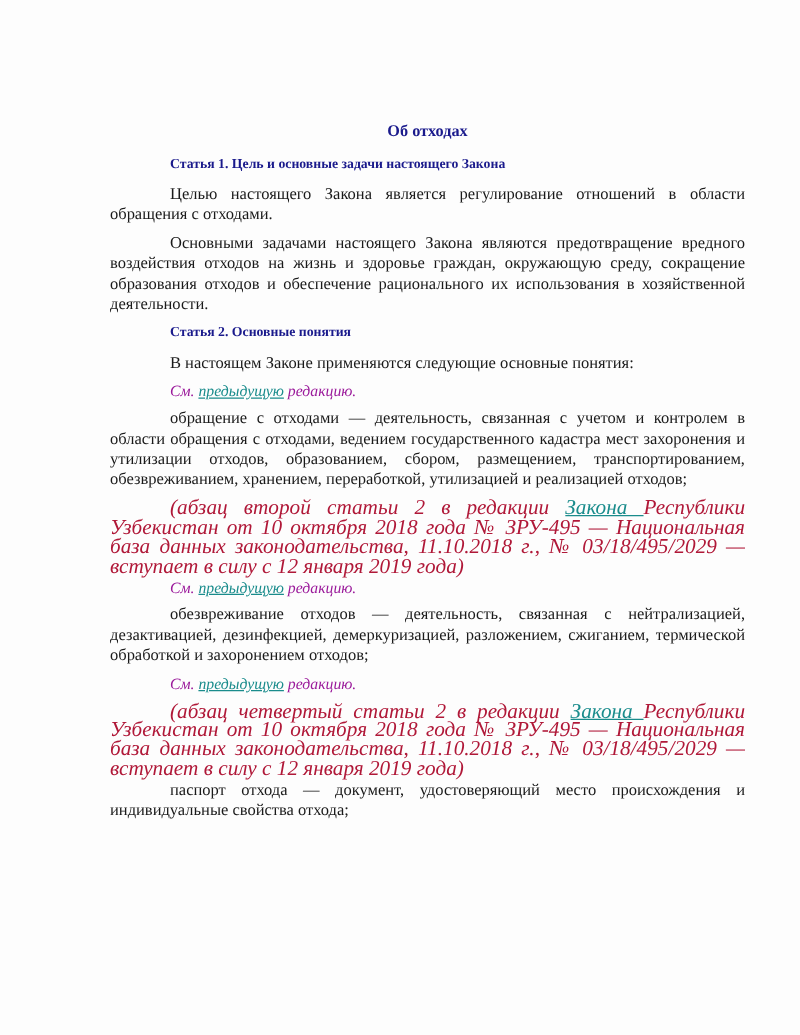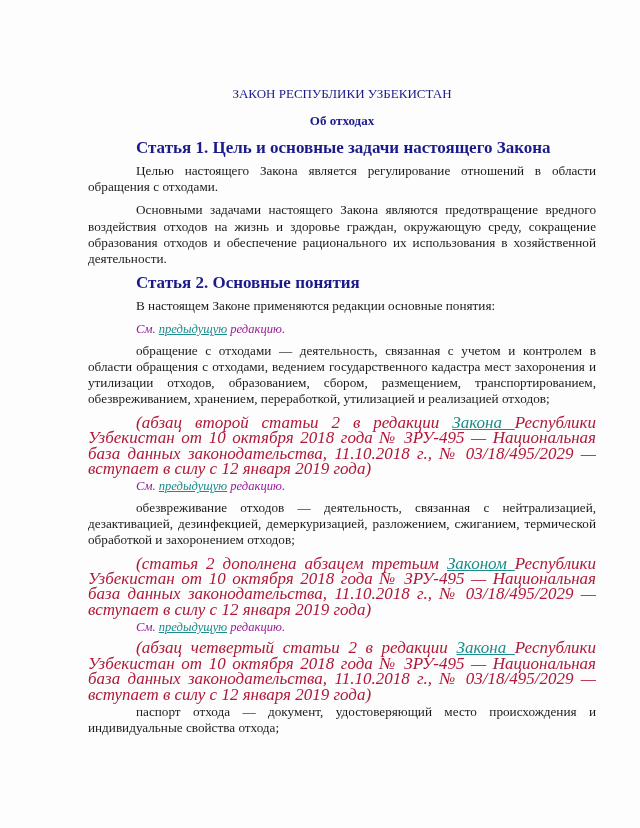--- a/index.html
+++ b/index.html
@@ -4,62 +4,60 @@
   <style>
     html, body { margin: 0; padding: 0; background: #fdfdfd; }
     body { width: 640px; height: 828px; overflow: hidden; position: relative; }
     .page {
       position: absolute; left: 88px; top: 86px; width: 508px;
       font-family: "Liberation Serif", serif; font-size: 13.2px; color: #1a1a1a;
       line-height: 16.3px;
     }
     .law-title { text-align: center; color: #1a1a8c; font-size: 13px; margin: 0; }
     .law-subtitle { text-align: center; color: #1a1a8c; font-weight: bold; font-size: 13px; margin: 11px 0 10px 0; }
-    .article-heading { color: #1a1a8c; font-weight: bold; margin: 0 0 7px 48px; font-size: 17px; }
+    .article-heading { color: #1a1a8c; font-weight: bold; margin: 0 0 7px 48px; font-size: 11px; }
     p.body { margin: 0 0 7px 0; text-align: justify; text-indent: 48px; }
     .note {
       margin: 0 0 2px 0; text-align: justify; text-indent: 48px;
       color: #b01838; font-style: italic; font-size: 17px; line-height: 15.4px;
     }
     .prev {
       margin: 0 0 5px 48px; color: #9b1a9b; font-style: italic; font-size: 12.6px;
     }
     a.link { color: #1a8c8c; text-decoration: underline; text-align: right; }
     .note a.link { color: #1a8c8c; }
   </style>
 </head>
 <body>
 
 <div class="page">
-  <p class="law-title">ЗАКОН РЕСПУБЛИКИ УЗБЕКИСТАН</p>
   <p class="law-subtitle">Об отходах</p>
 
   <p class="article-heading">Статья 1. Цель и основные задачи настоящего Закона</p>
   <p class="body">Целью настоящего Закона является регулирование отношений в области обращения с отходами.</p>
   <p class="body">Основными задачами настоящего Закона являются предотвращение вредного воздействия отходов на жизнь и здоровье граждан, окружающую среду, сокращение образования отходов и обеспечение рационального их использования в хозяйственной деятельности.</p>
 
   <p class="article-heading">Статья 2. Основные понятия</p>
-  <p class="body">В настоящем Законе применяются редакции основные понятия:</p>
+  <p class="body">В настоящем Законе применяются следующие основные понятия:</p>
 
   <p class="prev">
     <span>См.</span>
     <a class="link" href="#">предыдущую</a>
     <span>редакцию.</span>
   </p>
   <p class="body">обращение с отходами — деятельность, связанная с учетом и контролем в области обращения с отходами, ведением государственного кадастра мест захоронения и утилизации отходов, образованием, сбором, размещением, транспортированием, обезвреживанием, хранением, переработкой, утилизацией и реализацией отходов;</p>
 
   <p class="note"><span>(абзац второй статьи 2 в редакции </span><a class="link" href="#">Закона </a><span>Республики Узбекистан от 10 октября 2018 года № ЗРУ-495 — Национальная база данных законодательства, 11.10.2018 г., № 03/18/495/2029 — вступает в силу с 12 января 2019 года)</span></p>
   <p class="prev">
     <span>См.</span>
     <a class="link" href="#">предыдущую</a>
     <span>редакцию.</span>
   </p>
   <p class="body">обезвреживание отходов — деятельность, связанная с нейтрализацией, дезактивацией, дезинфекцией, демеркуризацией, разложением, сжиганием, термической обработкой и захоронением отходов;</p>
 
-  <p class="note"><span>(статья 2 дополнена абзацем третьим </span><a class="link" href="#">Законом </a><span>Республики Узбекистан от 10 октября 2018 года № ЗРУ-495 — Национальная база данных законодательства, 11.10.2018 г., № 03/18/495/2029 — вступает в силу с 12 января 2019 года)</span></p>
   <p class="prev">
     <span>См.</span>
     <a class="link" href="#">предыдущую</a>
     <span>редакцию.</span>
   </p>
 
   <p class="note"><span>(абзац четвертый статьи 2 в редакции </span><a class="link" href="#">Закона </a><span>Республики Узбекистан от 10 октября 2018 года № ЗРУ-495 — Национальная база данных законодательства, 11.10.2018 г., № 03/18/495/2029 — вступает в силу с 12 января 2019 года)</span></p>
   <p class="body">паспорт отхода — документ, удостоверяющий место происхождения и индивидуальные свойства отхода;</p>
 </div>
 

